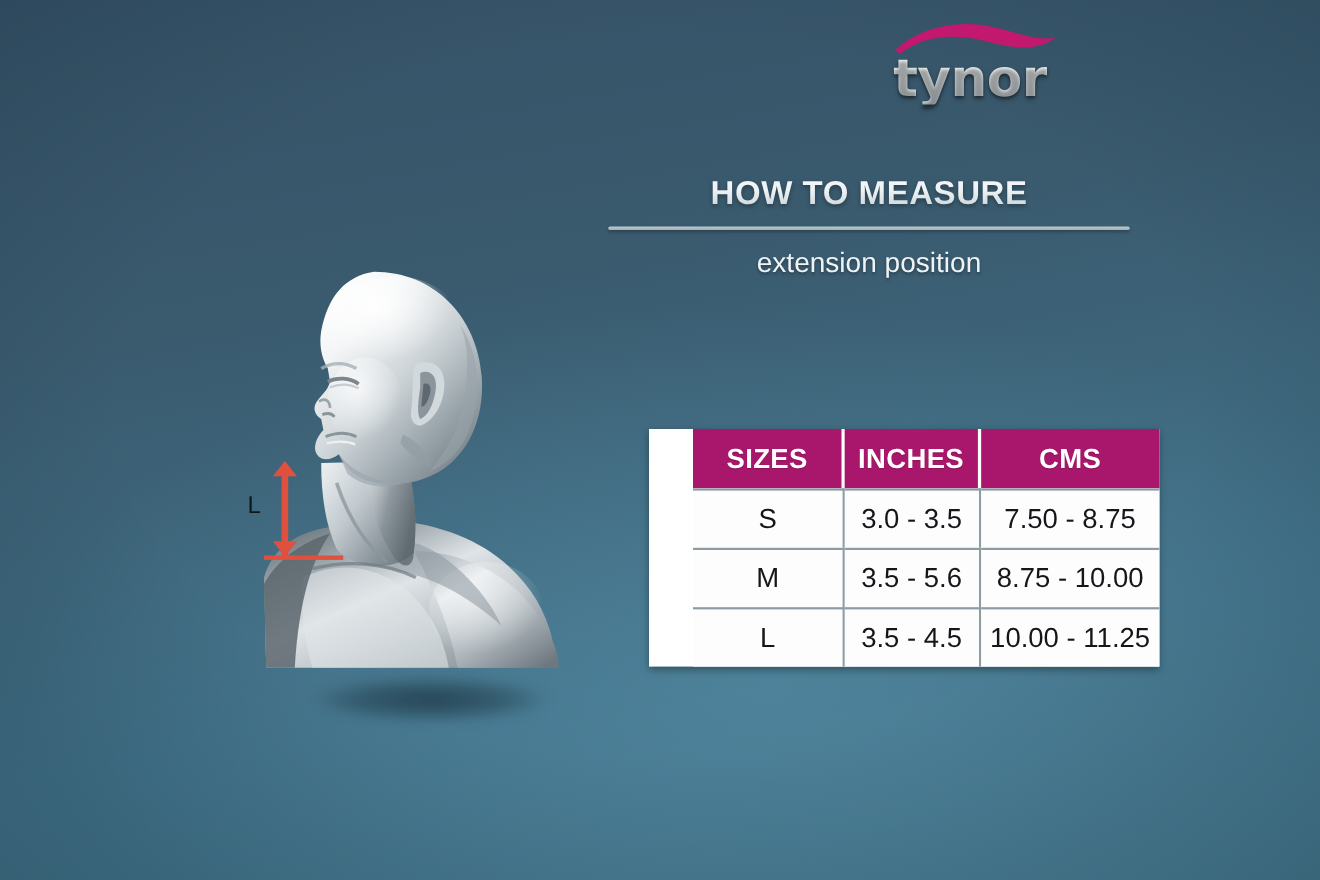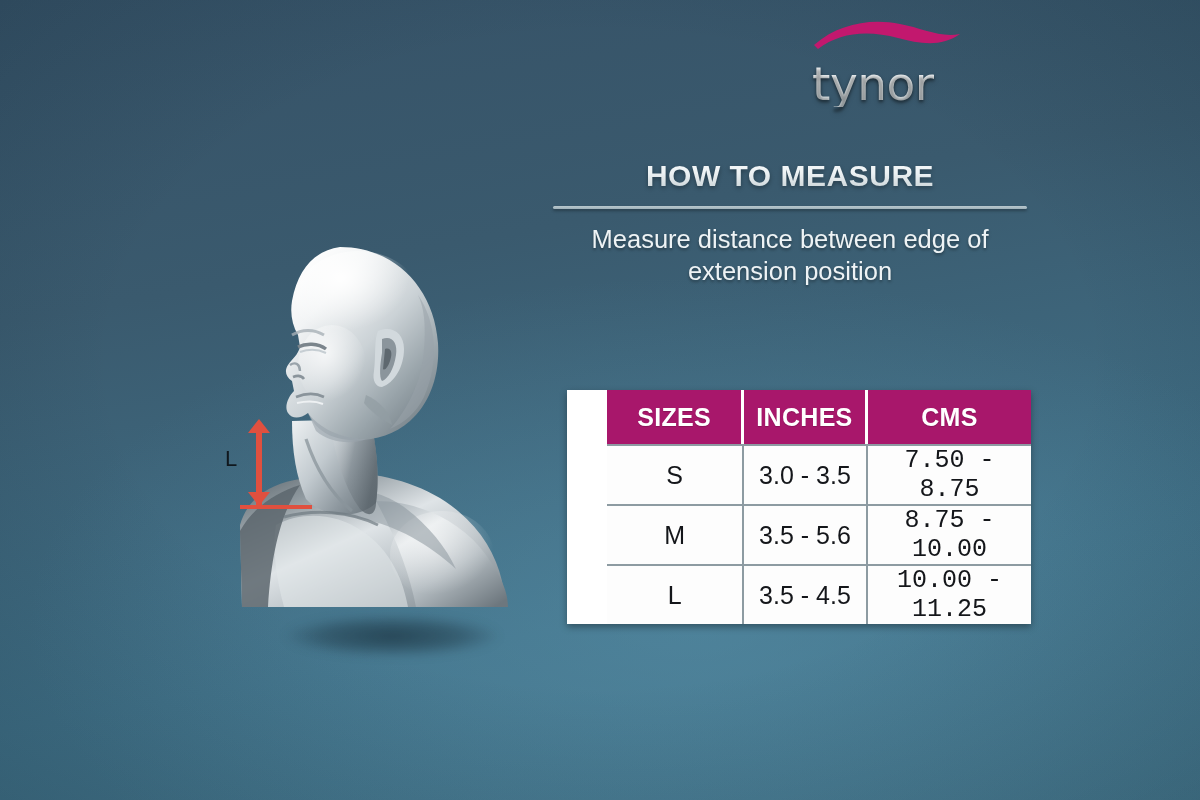--- a/index.html
+++ b/index.html
@@ -20,22 +20,22 @@
   }
   #bg-vig {
     position:absolute; inset:0;
     background:radial-gradient(ellipse 85% 85% at 50% 45%, rgba(0,0,0,0) 48%, rgba(10,32,45,0.30) 100%);
   }
 
   
   #logo { position:absolute; left:806px; top:16px; width:160px; height:82px; }
   #logo .swoosh { position:absolute; left:6px; top:0px; width:150px; height:36px; }
   #logo .word {
-    position:absolute; left:6px; top:44px;
-    font-size:47px; font-weight:normal; letter-spacing:-0.5px;
+    position:absolute; left:6px; top:32px;
+    font-size:47px; font-weight:bold; letter-spacing:-0.5px;
     color:#e3e8ea;
     font-family:"DejaVu Sans", sans-serif;
     text-shadow:0 2px 3px rgba(0,0,0,0.33);
     background:linear-gradient(180deg,#f4f7f8 0%,#e5eaec 48%,#c9d2d6 100%);
     -webkit-background-clip:text; background-clip:text;
     -webkit-text-fill-color:transparent;
     filter:drop-shadow(0 2px 2px rgba(0,0,0,0.30));
     line-height:1;
   }
 
@@ -60,21 +60,21 @@
   #subtitle {
     margin-top:14px; text-align:center;
     font-size:25.5px; line-height:1.27; color:#eef3f5;
     font-family:"Liberation Sans", sans-serif;
     text-shadow:0 2px 3px rgba(0,0,0,0.35);
   }
   #subtitle .ln { display:block; }
 
   
   #size-table {
-    position:absolute; left:567px; top:390px;
+    position:absolute; left:590px; top:390px;
     width:464px;
     border-collapse:separate; border-spacing:0;
     box-shadow:0 3px 7px rgba(0,0,0,0.35);
     background:#ffffff;
     padding-left:40px;
   }
   #size-table th {
     background:#a8176b;
     color:#ffffff;
     font-size:25px; font-weight:bold;
@@ -89,21 +89,21 @@
   #size-table td {
     background:#fdfdfd;
     color:#14161a;
     font-size:25px;
     font-family:"Liberation Sans", sans-serif;
     height:54px;
     text-align:center;
     border-top:2px solid #8d9ba2;
     border-right:2px solid #8d9ba2;
   }
-  #size-table td:last-child { border-right:none;font-family:Liberation Mono, monospace; }
+  #size-table td:last-child { border-right:none; }
   #size-table .c-size { width:148px; }
   #size-table .c-in   { width:128px; }
   #size-table .c-cm   { width:179px; }
 
   
   #figure { position:absolute; left:180px; top:225px; width:380px; height:450px; }
   #shadow {
     position:absolute; left:248px; top:608px; width:288px; height:56px;
     background:radial-gradient(ellipse 50% 50% at 50% 50%, rgba(12,28,38,0.55) 0%, rgba(12,28,38,0.30) 48%, rgba(12,28,38,0) 76%);
     filter:blur(5px);
@@ -147,21 +147,20 @@
   <svg class="swoosh" viewBox="0 0 150 36">
     <path d="M2 29 C26 8, 58 2, 88 8 C110 12, 128 22, 148 18 C130 31, 108 28, 86 22 C56 14, 28 16, 6 33 Z" fill="#c2186e"></path>
   </svg>
   <div class="word">tynor</div>
 </div>
 
 <div id="panel">
   <div id="title">HOW TO MEASURE</div>
   <div id="divider"></div>
   <div id="subtitle">
-    <span class="ln">Measure distance between edge of</span>
     <span class="ln">extension position</span>
   </div>
 </div>
 
 <div id="shadow"></div>
 <div id="figure">
   <svg viewBox="0 0 380 450" width="380" height="450">
     <defs>
       <linearGradient id="skinA" x1="0.12" y1="0.05" x2="0.88" y2="0.95">
         <stop offset="0%" stop-color="#ffffff"></stop>

